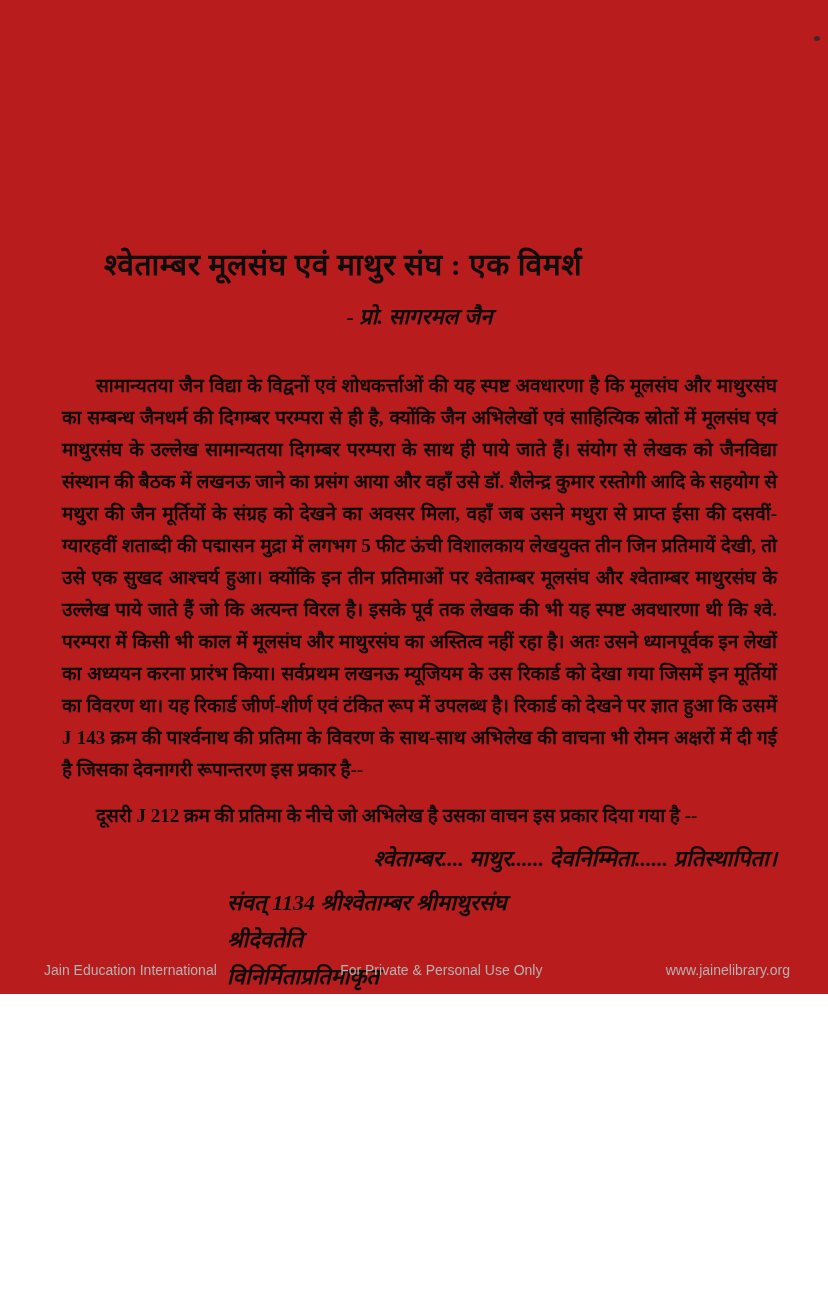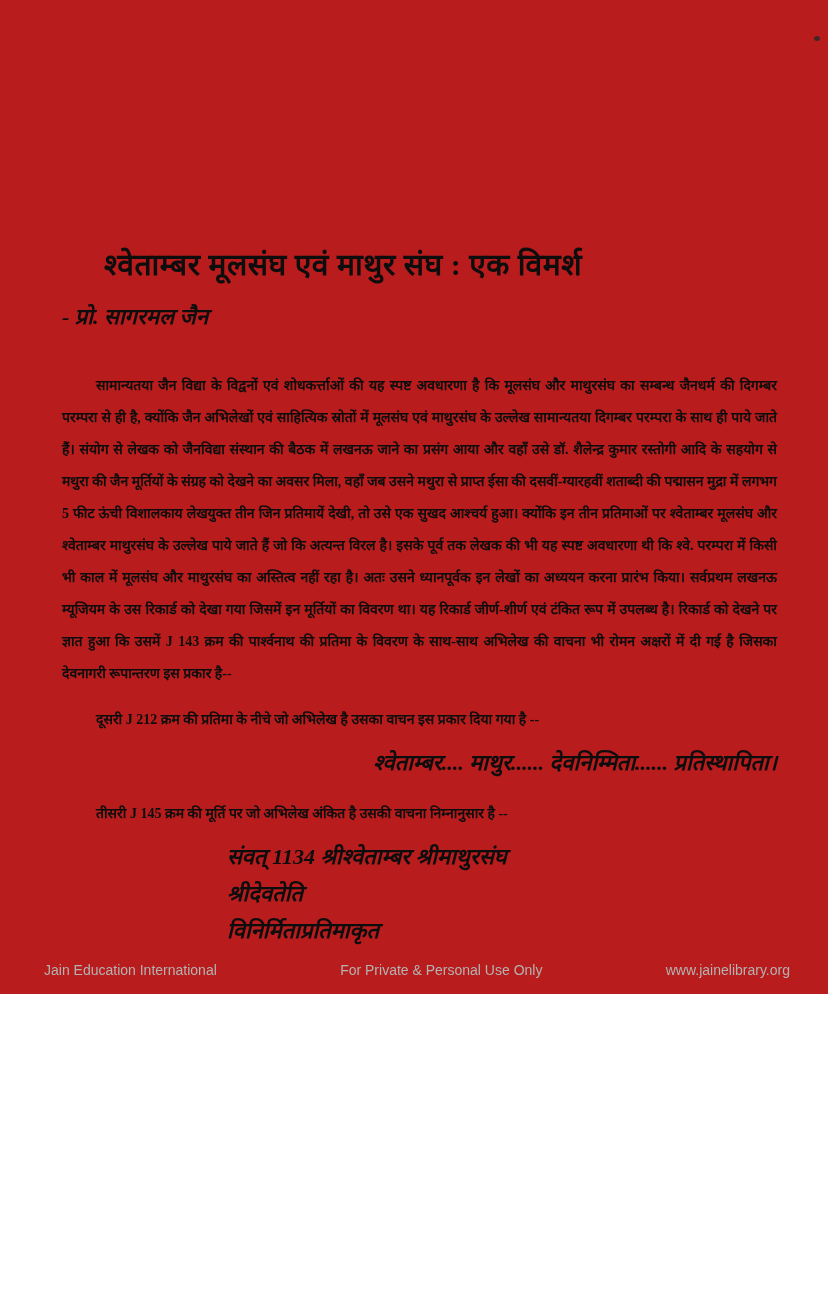--- a/index.html
+++ b/index.html
@@ -20,27 +20,27 @@
   .title {
     margin-top:243px;
     margin-left:42px;
     font-size:30px;
     font-weight:700;
     letter-spacing:0.5px;
     white-space:nowrap;
   }
   .author {
     margin-top:16px;
-    text-align:left;
+    text-align:center;
     font-size:22px;
     font-weight:700;
     font-style:italic;
   }
   .body-para {
-    font-size:14px;
+    font-size:19px;
     line-height:32px;
     text-align:justify;
     font-weight:600;
   }
   .para1 { margin-top:40px; text-indent:34px; }
   .para2 { margin-top:14px; text-indent:34px; }
   .para3 { margin-top:18px; text-indent:34px; }
   .quote {
     font-weight:700;
     font-style:italic;
@@ -81,21 +81,20 @@
 
     <div class="author">- प्रो. सागरमल जैन</div>
 
     <p class="body-para para1">सामान्यतया जैन विद्या के विद्वनों एवं शोधकर्त्ताओं की यह स्पष्ट अवधारणा है कि मूलसंघ और माथुरसंघ का सम्बन्ध जैनधर्म की दिगम्बर परम्परा से ही है, क्योंकि जैन अभिलेखों एवं साहित्यिक स्रोतों में मूलसंघ एवं माथुरसंघ के उल्लेख सामान्यतया दिगम्बर परम्परा के साथ ही पाये जाते हैं। संयोग से लेखक को जैनविद्या संस्थान की बैठक में लखनऊ जाने का प्रसंग आया और वहाँ उसे डॉ. शैलेन्द्र कुमार रस्तोगी आदि के सहयोग से मथुरा की जैन मूर्तियों के संग्रह को देखने का अवसर मिला, वहाँ जब उसने मथुरा से प्राप्त ईसा की दसवीं-ग्यारहवीं शताब्दी की पद्मासन मुद्रा में लगभग 5 फीट ऊंची विशालकाय लेखयुक्त तीन जिन प्रतिमायें देखी, तो उसे एक सुखद आश्चर्य हुआ। क्योंकि इन तीन प्रतिमाओं पर श्वेताम्बर मूलसंघ और श्वेताम्बर माथुरसंघ के उल्लेख पाये जाते हैं जो कि अत्यन्त विरल है। इसके पूर्व तक लेखक की भी यह स्पष्ट अवधारणा थी कि श्वे. परम्परा में किसी भी काल में मूलसंघ और माथुरसंघ का अस्तित्व नहीं रहा है। अतः उसने ध्यानपूर्वक इन लेखों का अध्ययन करना प्रारंभ किया। सर्वप्रथम लखनऊ म्यूजियम के उस रिकार्ड को देखा गया जिसमें इन मूर्तियों का विवरण था। यह रिकार्ड जीर्ण-शीर्ण एवं टंकित रूप में उपलब्ध है। रिकार्ड को देखने पर ज्ञात हुआ कि उसमें J 143 क्रम की पार्श्वनाथ की प्रतिमा के विवरण के साथ-साथ अभिलेख की वाचना भी रोमन अक्षरों में दी गई है जिसका देवनागरी रूपान्तरण इस प्रकार है--</p>
 
 
     <p class="body-para para2">दूसरी J 212 क्रम की प्रतिमा के नीचे जो अभिलेख है उसका वाचन इस प्रकार दिया गया है --</p>
 
     <div class="quote quote2">श्वेताम्बर.... माथुर...... देवनिम्मिता...... प्रतिस्थापिता।</div>
 
-    <p class="body-para para3">तीसरी J 145 क्रम की मूर्ति पर जो अभिलेख अंकित है उसकी वाचना निम्नानुसार है --</p>
 
     <div class="quote quote3">
       <div>संवत् 1134 श्रीश्वेताम्बर श्रीमाथुरसंघ</div>
       <div>श्रीदेवतेति</div>
       <div>विनिर्मिताप्रतिमाकृत</div>
     </div>
 
   </div>
 
   <div class="footer">

